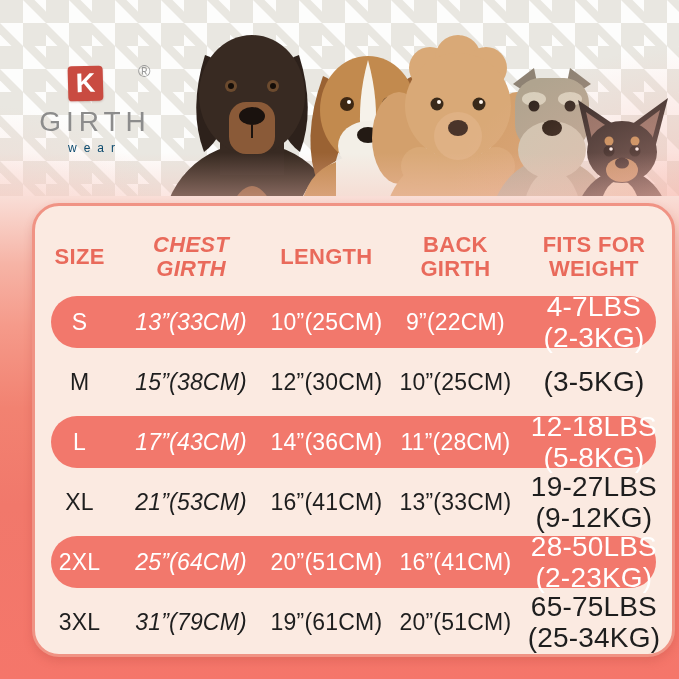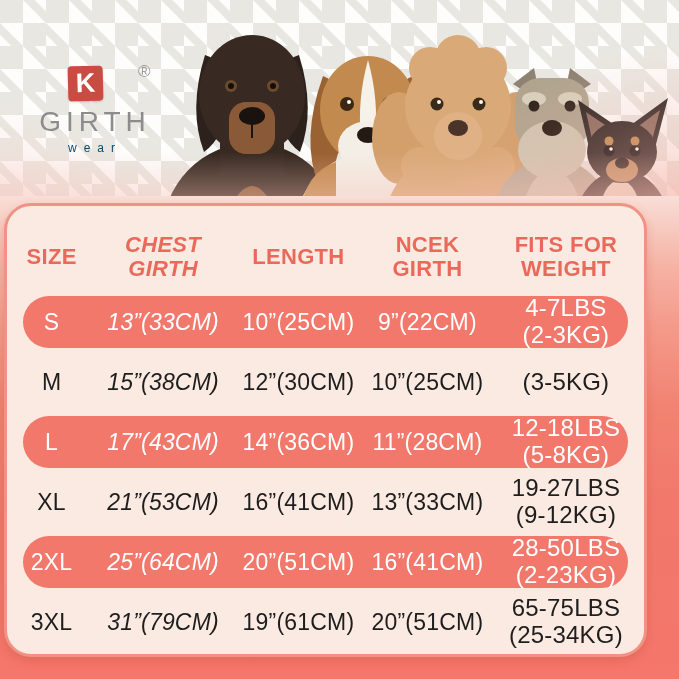--- a/index.html
+++ b/index.html
@@ -39,38 +39,38 @@
     font-size:12px;letter-spacing:7px;color:#0c4a6e;font-weight:400;
   }
   
   .lower-bg{
     position:absolute;left:0;top:196px;width:679px;height:483px;
     background:linear-gradient(180deg,
       #f9ded7 0%, #f6b4a6 14%, #f59a8a 27%, #f28271 44%, #f1786b 64%, #f5766a 100%);
   }
   
   .card{
-    position:absolute;left:4px;top:203px;width:643px;height:454px;
+    position:absolute;left:32px;top:203px;width:643px;height:454px;
     background:#fbeae1;border:3px solid #f09384;border-radius:27px;
     box-shadow:0 4px 10px rgba(170,60,50,.22);
     padding-top:16px;
   }
   .thead{display:flex;align-items:center;height:70px;}
   .tr{position:relative;display:flex;align-items:center;height:60px;}
   .tr.hl::before{
     content:"";position:absolute;left:16px;right:16px;top:4px;bottom:4px;
     background:#f2786c;border-radius:999px;
   }
   .th,.td{position:relative;z-index:1;text-align:center;}
   .c0{width:14%;} .c1{width:21%;font-style:italic;} .c2{width:21.5%;} .c3{width:19%;} .c4{width:24.5%;}
   .th{color:#e96a5b;font-weight:700;font-size:22px;line-height:1.1;letter-spacing:.3px;}
   .th span{display:block;}
   .td{color:#1e1e1e;font-size:23px;letter-spacing:.2px;}
   .tr.hl .td{color:#ffffff;}
-  .td.weight span{display:block;font-size:24px;line-height:1.12;}
+  .td.weight span{display:block;font-size:28px;line-height:1.12;}
 </style>
 </head>
 <body>
 
 <div class="stage">
 
   <div class="hero">
     <svg class="pattern" width="679" height="212" xmlns="http://www.w3.org/2000/svg">
       <defs>
         <pattern id="ht" width="46" height="46" patternUnits="userSpaceOnUse">
@@ -194,21 +194,21 @@
           <span></span>
       </div>
       <div class="th c1">
         <span>CHEST</span>
           <span>GIRTH</span>
       </div>
       <div class="th c2">
           <span>LENGTH</span>
       </div>
       <div class="th c3">
-        <span>NCEK</span>
+        <span>BACK</span>
           <span>GIRTH</span>
       </div>
       <div class="th c4">
         <span>FITS FOR</span>
           <span>WEIGHT</span>
       </div>
     </div>
 
     <div class="tr hl">
       <div class="td c0">S</div>

